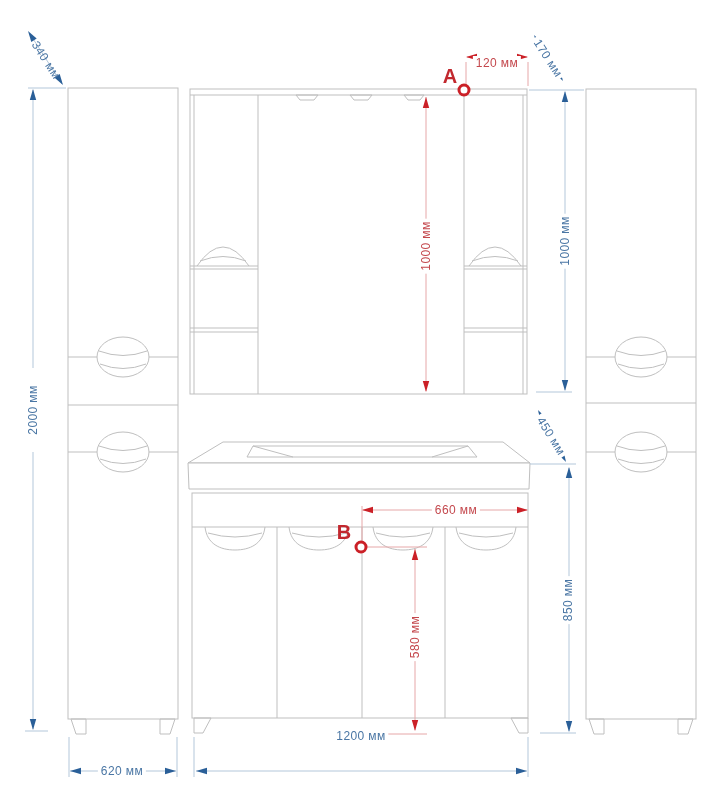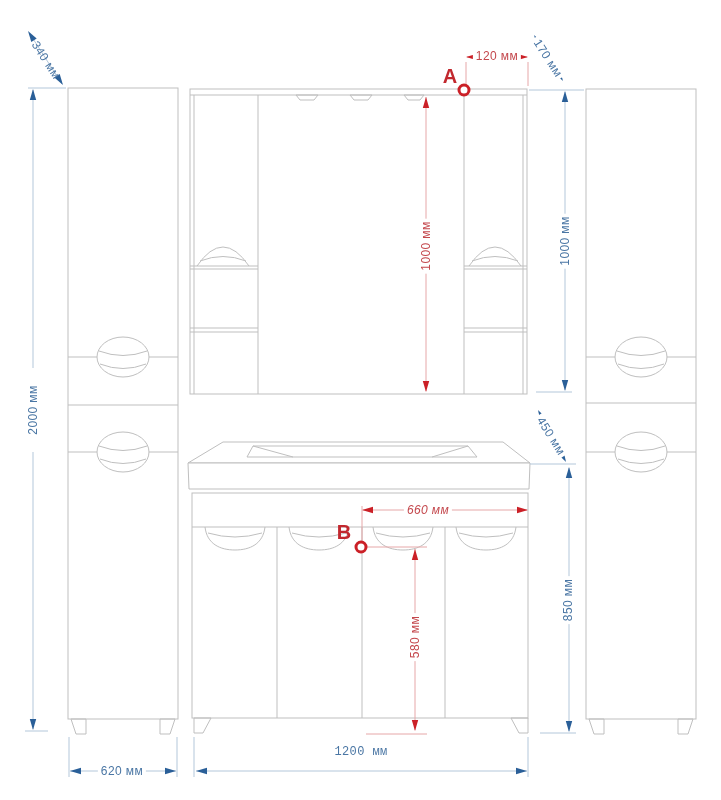--- a/index.html
+++ b/index.html
@@ -196,27 +196,27 @@
 
   <g>
     <circle cx="464" cy="90" r="5" fill="#fff" stroke="#cb2027" stroke-width="3"></circle>
     <circle cx="361" cy="547" r="5" fill="#fff" stroke="#cb2027" stroke-width="3"></circle>
   </g>
 </svg>
 
 <div class="lbl blue" style="left:46px;top:60px;--rot:57deg;background:transparent">340 мм</div>
 <div class="lbl blue" style="left:33px;top:410px;--rot:-90deg">2000 мм</div>
 <div class="lbl blue" style="left:122px;top:771px;">620 мм</div>
-<div class="lbl blue" style="left:361px;top:752px;font-family:Liberation Mono, monospace;">1200 мм</div>
+<div class="lbl blue" style="left:361px;top:736px;">1200 мм</div>
 <div class="lbl blue" style="left:548px;top:58px;--rot:57deg">170 мм</div>
 <div class="lbl blue" style="left:565px;top:241px;--rot:-90deg">1000 мм</div>
 <div class="lbl blue" style="left:551px;top:436px;--rot:58deg">450 мм</div>
 <div class="lbl blue" style="left:568px;top:600px;--rot:-90deg">850 мм</div>
 
-<div class="lbl red" style="left:497px;top:56px;">120 мм</div>
+<div class="lbl red" style="left:497px;top:63px;">120 мм</div>
 <div class="lbl red" style="left:426px;top:246px;--rot:-90deg">1000 мм</div>
-<div class="lbl red" style="left:428px;top:510px;font-style:italic;">660 мм</div>
+<div class="lbl red" style="left:456px;top:510px;">660 мм</div>
 <div class="lbl red" style="left:415px;top:637px;--rot:-90deg">580 мм</div>
 
 <div class="marker-letter" style="left:450px;top:76px;">A</div>
 <div class="marker-letter" style="left:344px;top:532px;">B</div>
 
 </div>
 
 </body></html>

